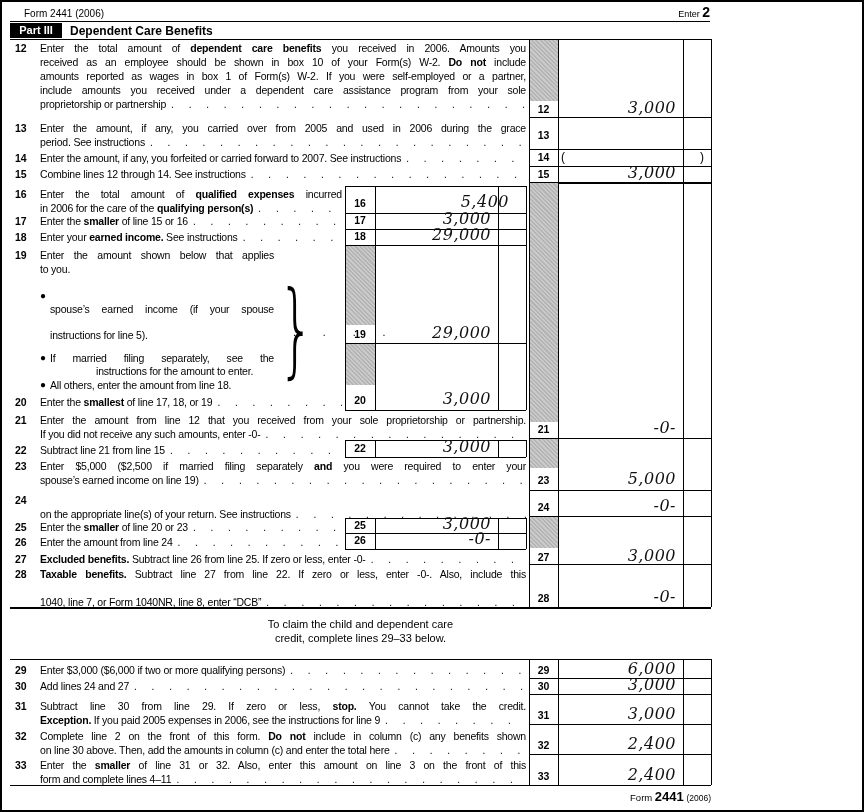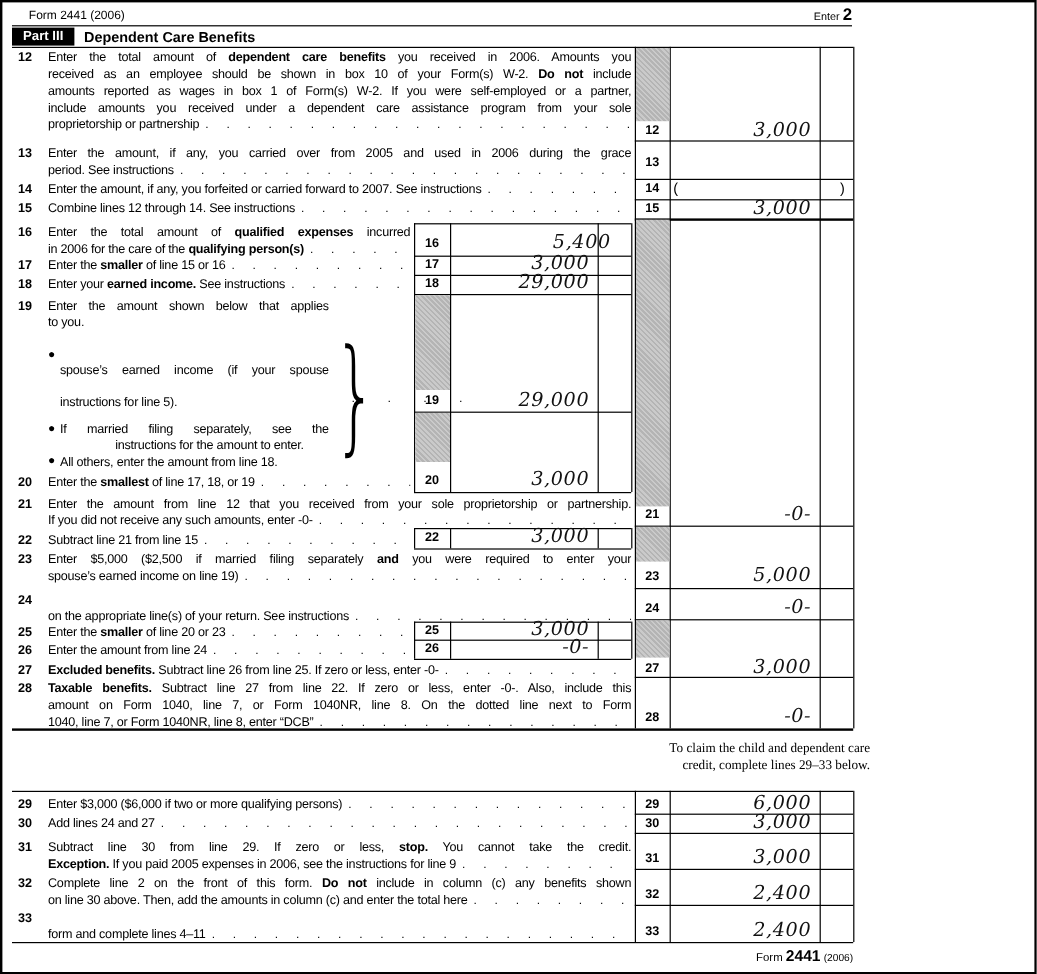--- a/index.html
+++ b/index.html
@@ -22,21 +22,21 @@
   .tline.just{text-align:justify;text-align-last:justify;}
   .leader{letter-spacing:6px;padding-left:5px;font-size:10px;}
   .cellnum{position:absolute;font-weight:bold;font-size:10.5px;line-height:13px;text-align:center;}
   .amt{position:absolute;font-family:"DejaVu Serif",serif;font-style:italic;font-size:16px;
        line-height:14px;text-align:right;letter-spacing:0.5px;color:#111;}
   .paren{position:absolute;font-size:12px;line-height:14px;}
   .bullet{position:absolute;font-size:10px;}
   .brace{position:absolute;font-size:104px;font-weight:100;line-height:110px;
          transform:scaleX(0.55);transform-origin:left top;font-family:"DejaVu Sans",sans-serif;}
   .bdots{position:absolute;font-size:10.5px;letter-spacing:12px;}
-  .note{position:absolute;left:22px;width:701px;text-align:right;font-size:11px;line-height:14px;font-family:Liberation Serif, serif;}
+  .note{position:absolute;left:8px;width:701px;text-align:center;font-size:11px;line-height:14px;}
   .footer{position:absolute;left:400px;top:787px;width:309px;text-align:right;font-size:9.5px;}
   .footer b{font-size:13px;}
   .footer .yr{font-size:8.5px;}
 </style>
 </head>
 <body>
 
 <div class="page">
   <div class="abs hdr-left">Form 2441 (2006)</div>
   <div class="abs hdr-right">
@@ -156,33 +156,33 @@
     <div class="linenum" style="top: 492px;">24</div>
     <div class="tline" style="left: 38px; top: 506px; width: 486px;"><span>on the appropriate line(s) of your return. See instructions</span><span class="leader">. . . . . . . . . . . . . . . . . . . . . . . . . . . . . . . . . . . . . . . . . . . . . . . . . . . . . . . . . . . . . . . . . . . . . .</span></div>
     <div class="linenum" style="top: 519px;">25</div>
     <div class="tline" style="left: 38px; top: 519px; width: 302px;"><span>Enter the </span><b>smaller</b><span> of line 20 or 23</span><span class="leader">. . . . . . . . . . . . . . . . . . . . . . . . . . . . . . . . . . . . . . . . . . . . . . . . . . . . . . . . . . . . . . . . . . . . . .</span></div>
     <div class="linenum" style="top: 534px;">26</div>
     <div class="tline" style="left: 38px; top: 534px; width: 302px;"><span>Enter the amount from line 24</span><span class="leader">. . . . . . . . . . . . . . . . . . . . . . . . . . . . . . . . . . . . . . . . . . . . . . . . . . . . . . . . . . . . . . . . . . . . . .</span></div>
     <div class="linenum" style="top: 551px;">27</div>
     <div class="tline" style="left: 38px; top: 551px; width: 486px;"><span></span><b>Excluded benefits.</b><span> Subtract line 26 from line 25. If zero or less, enter -0-</span><span class="leader">. . . . . . . . . . . . . . . . . . . . . . . . . . . . . . . . . . . . . . . . . . . . . . . . . . . . . . . . . . . . . . . . . . . . . .</span></div>
     <div class="linenum" style="top: 566px;">28</div>
     <div class="tline just" style="left: 38px; top: 566px; width: 486px;"><span></span><b>Taxable benefits.</b><span> Subtract line 27 from line 22. If zero or less, enter -0-. Also, include this</span></div>
-    <div class="tline just" style="left: 38px; top: 580px; width: 486px;"><span>amount on Form 1040, line 7, or Form 1040NR, line 8. On the dotted line next to Form</span></div>
     <div class="tline" style="left: 38px; top: 594px; width: 486px;"><span>1040, line 7, or Form 1040NR, line 8, enter “DCB”</span><span class="leader">. . . . . . . . . . . . . . . . . . . . . . . . . . . . . . . . . . . . . . . . . . . . . . . . . . . . . . . . . . . . . . . . . . . . . .</span></div>
     <div class="linenum" style="top: 662px;">29</div>
     <div class="tline" style="left: 38px; top: 662px; width: 486px;"><span>Enter $3,000 ($6,000 if two or more qualifying persons)</span><span class="leader">. . . . . . . . . . . . . . . . . . . . . . . . . . . . . . . . . . . . . . . . . . . . . . . . . . . . . . . . . . . . . . . . . . . . . .</span></div>
     <div class="linenum" style="top: 678px;">30</div>
     <div class="tline" style="left: 38px; top: 678px; width: 486px;"><span>Add lines 24 and 27</span><span class="leader">. . . . . . . . . . . . . . . . . . . . . . . . . . . . . . . . . . . . . . . . . . . . . . . . . . . . . . . . . . . . . . . . . . . . . .</span></div>
     <div class="linenum" style="top: 698px;">31</div>
     <div class="tline just" style="left: 38px; top: 698px; width: 486px;"><span>Subtract line 30 from line 29. If zero or less, </span><b>stop.</b><span> You cannot take the credit.</span></div>
     <div class="tline" style="left: 38px; top: 712px; width: 486px;"><span></span><b>Exception.</b><span> If you paid 2005 expenses in 2006, see the instructions for line 9</span><span class="leader">. . . . . . . . . . . . . . . . . . . . . . . . . . . . . . . . . . . . . . . . . . . . . . . . . . . . . . . . . . . . . . . . . . . . . .</span></div>
     <div class="linenum" style="top: 728px;">32</div>
     <div class="tline just" style="left: 38px; top: 728px; width: 486px;"><span>Complete line 2 on the front of this form. </span><b>Do not</b><span> include in column (c) any benefits shown</span></div>
     <div class="tline" style="left: 38px; top: 742px; width: 486px;"><span>on line 30 above. Then, add the amounts in column (c) and enter the total here</span><span class="leader">. . . . . . . . . . . . . . . . . . . . . . . . . . . . . . . . . . . . . . . . . . . . . . . . . . . . . . . . . . . . . . . . . . . . . .</span></div>
     <div class="linenum" style="top: 757px;">33</div>
+    <div class="tline just" style="left: 38px; top: 757px; width: 486px;"><span>Enter the </span><b>smaller</b><span> of line 31 or 32. Also, enter this amount on line 3 on the front of this</span></div>
     <div class="tline" style="left: 38px; top: 771px; width: 486px;"><span>form and complete lines 4–11</span><span class="leader">. . . . . . . . . . . . . . . . . . . . . . . . . . . . . . . . . . . . . . . . . . . . . . . . . . . . . . . . . . . . . . . . . . . . . .</span></div>
     <div class="cellnum" style="left: 527px; top: 101px; width: 29px;">12</div>
     <div class="amt" style="left: 558px; top: 99px; width: 116px;">3,000</div>
     <div class="cellnum" style="left: 527px; top: 127px; width: 29px;">13</div>
     <div class="amt" style="left: 558px; top: 125px; width: 116px;"></div>
     <div class="cellnum" style="left: 527px; top: 149px; width: 29px;">14</div>
     <div class="paren" style="left: 559px; top: 148px;">(</div>
     <div class="paren" style="left: 698px; top: 148px;">)</div>
     <div class="cellnum" style="left: 527px; top: 166px; width: 29px;">15</div>
     <div class="amt" style="left: 558px; top: 164px; width: 116px;">3,000</div>

